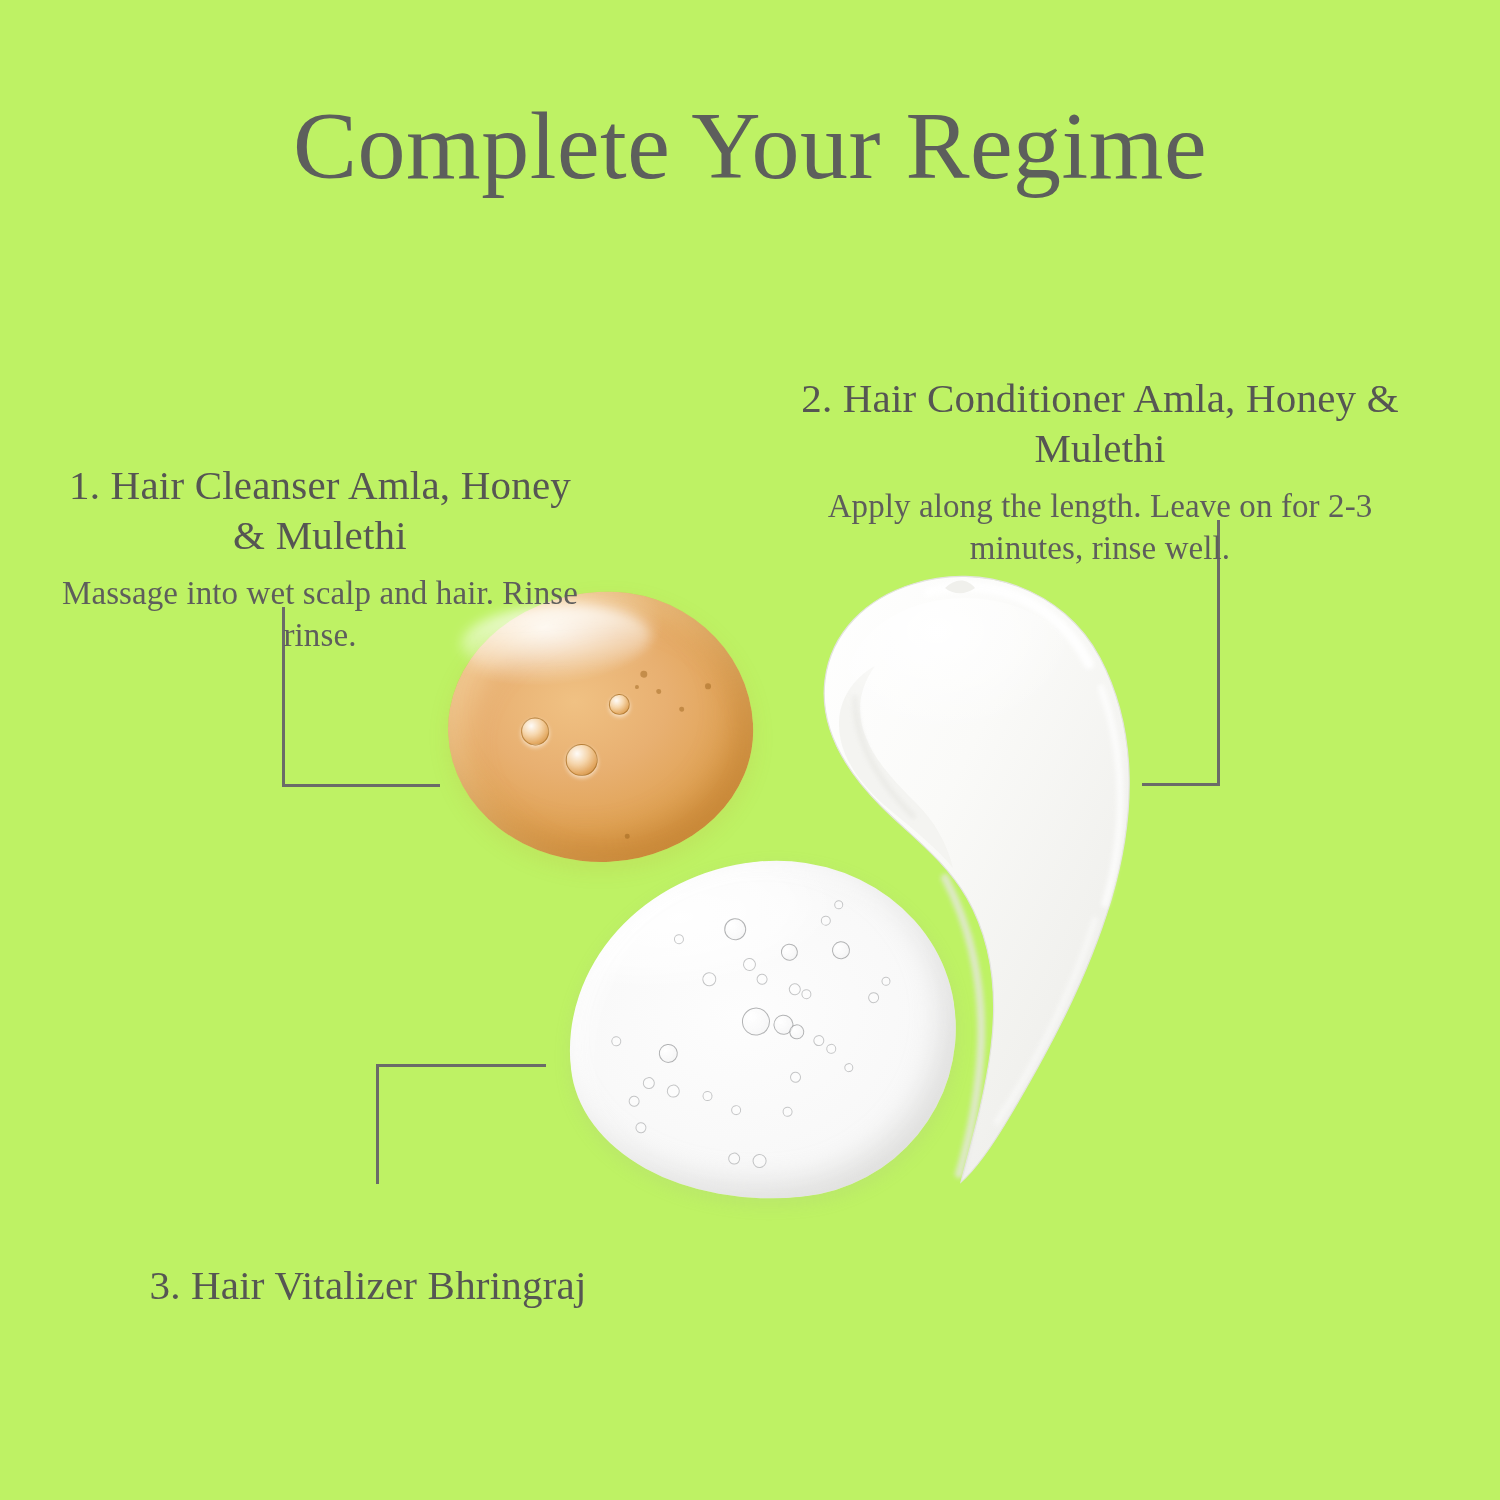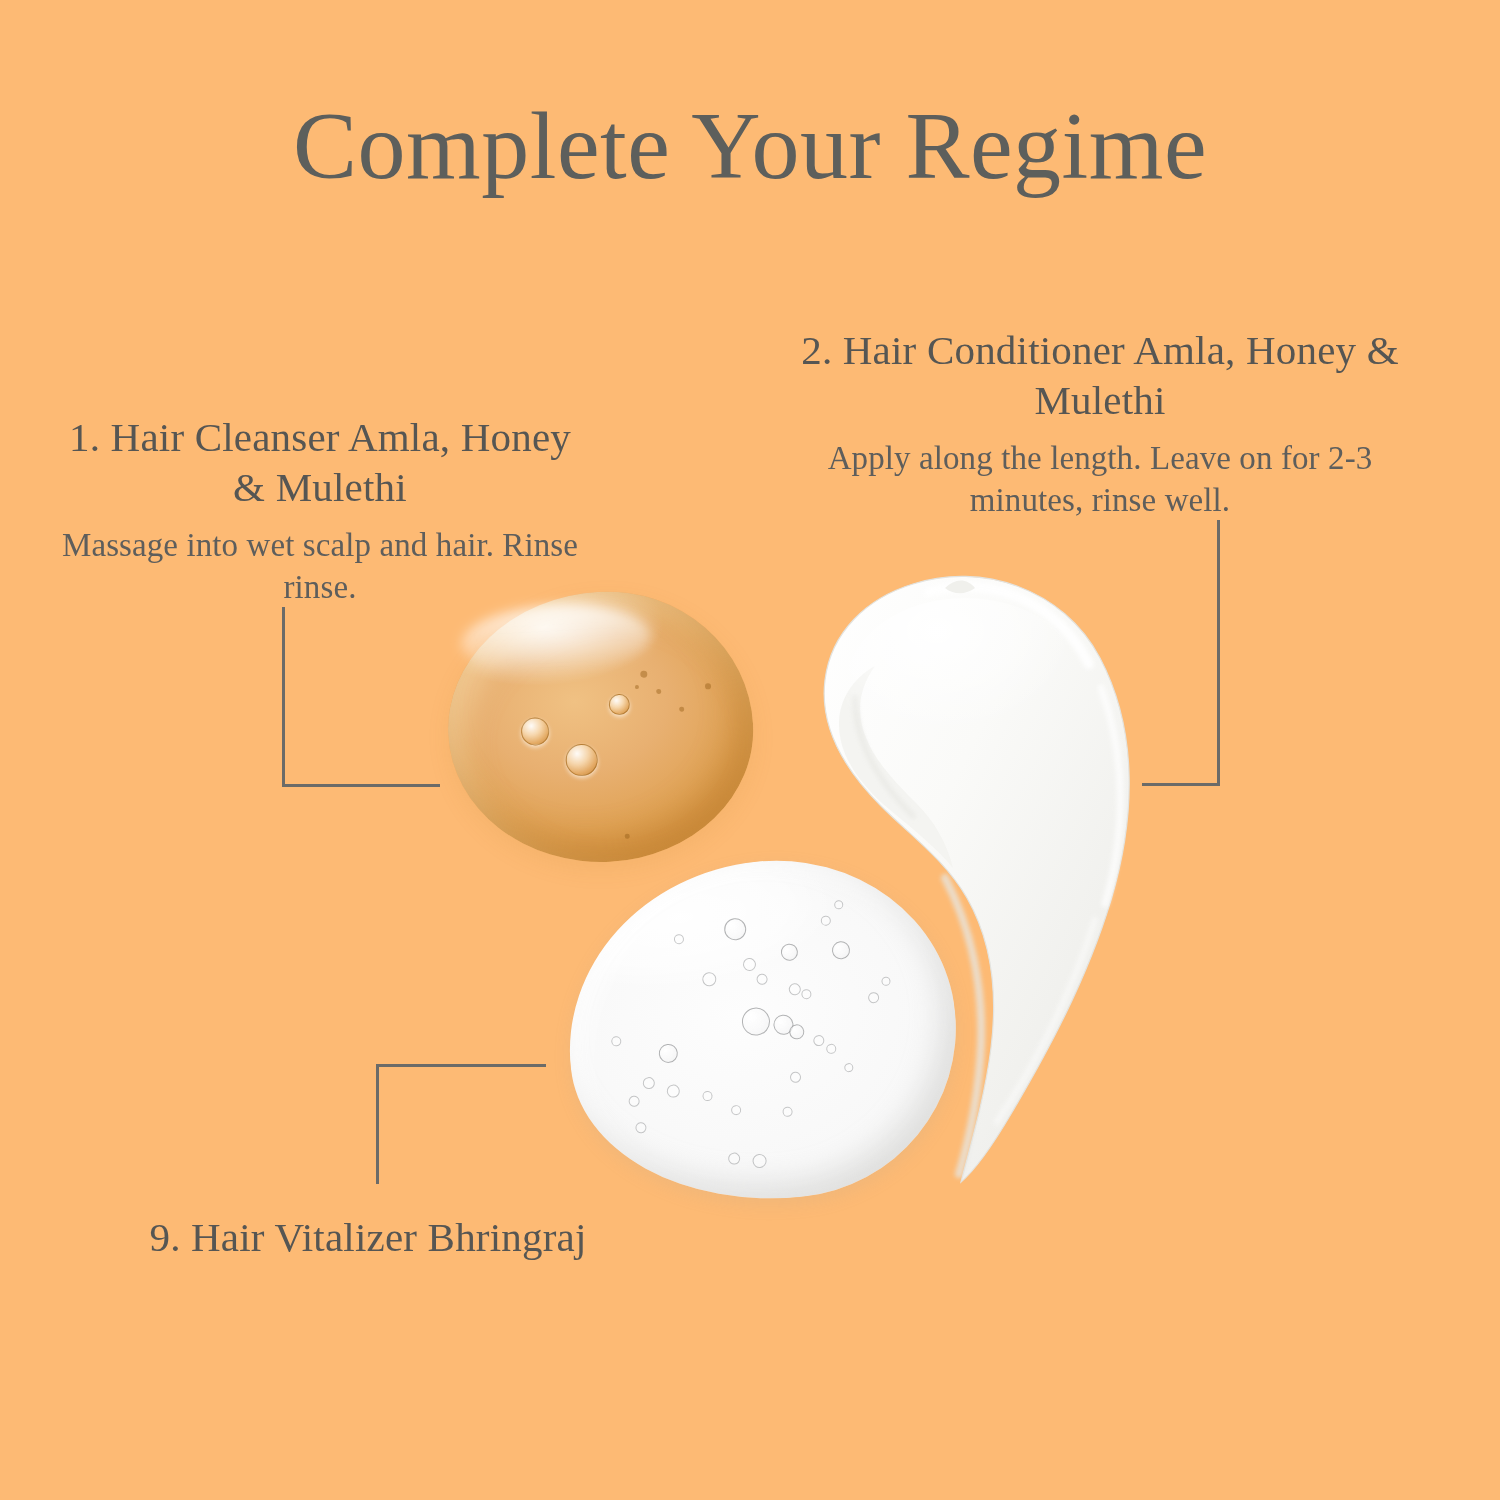--- a/index.html
+++ b/index.html
@@ -2,21 +2,21 @@
 <html><head>
 <meta charset="utf-8">
 <style>
   html,body{margin:0;padding:0;}
   body{
     width:1500px;height:1500px;
     background:#f6f5f3;
     font-family:"Liberation Sans", sans-serif;
     overflow:hidden;
   }
-  .canvas{position:relative;width:1500px;height:1500px;background:#fdba74;}
+  .canvas{position:relative;width:1500px;height:1500px;background:#bef264;}
 
   
   .page-title{
     position:absolute;left:0;top:98px;width:1500px;
     text-align:center;
     font-family:"Liberation Serif", serif;
     font-size:96px;
     font-weight:400;
     letter-spacing:0.5px;
     color:#5d5f5c;
@@ -26,20 +26,21 @@
 
   
   .step{position:absolute;}
   .step-heading{
     font-family:"Liberation Serif", serif;
     font-size:41px;
     font-weight:400;
     color:#565653;
     line-height:1.22;
     letter-spacing:0.2px;
+    margin-top:48px;
   }
   .step-body{
     font-family:Liberation Serif, serif;
     font-size:33px;
     font-weight:400;
     color:#5e5e5c;
     line-height:1.28;
     letter-spacing:0.1px;
     margin-top:12px;
   }
@@ -231,16 +232,16 @@
     <div class="step-heading">1. Hair Cleanser Amla, Honey &amp; Mulethi</div>
     <div class="step-body">Massage into wet scalp and hair. Rinse rinse.</div>
   </div>
 
   <div class="step" id="step-2">
     <div class="step-heading">2. Hair Conditioner Amla, Honey &amp; Mulethi</div>
     <div class="step-body">Apply along the length. Leave on for 2-3 minutes, rinse well.</div>
   </div>
 
   <div class="step" id="step-3">
-    <div class="step-heading">9. Hair Vitalizer Bhringraj</div>
+    <div class="step-heading">3. Hair Vitalizer Bhringraj</div>
   </div>
 
 </div>
 
 </body></html>

